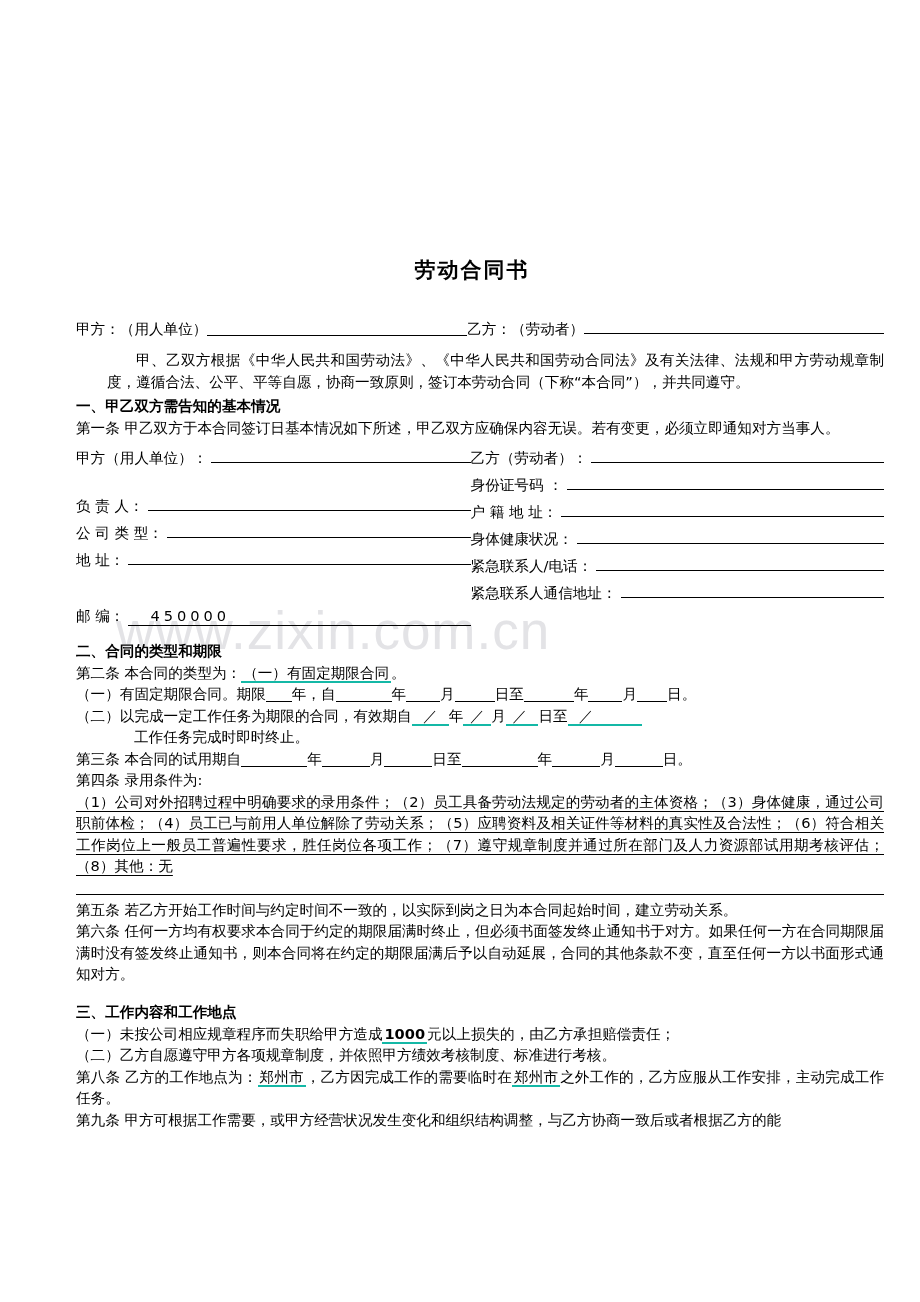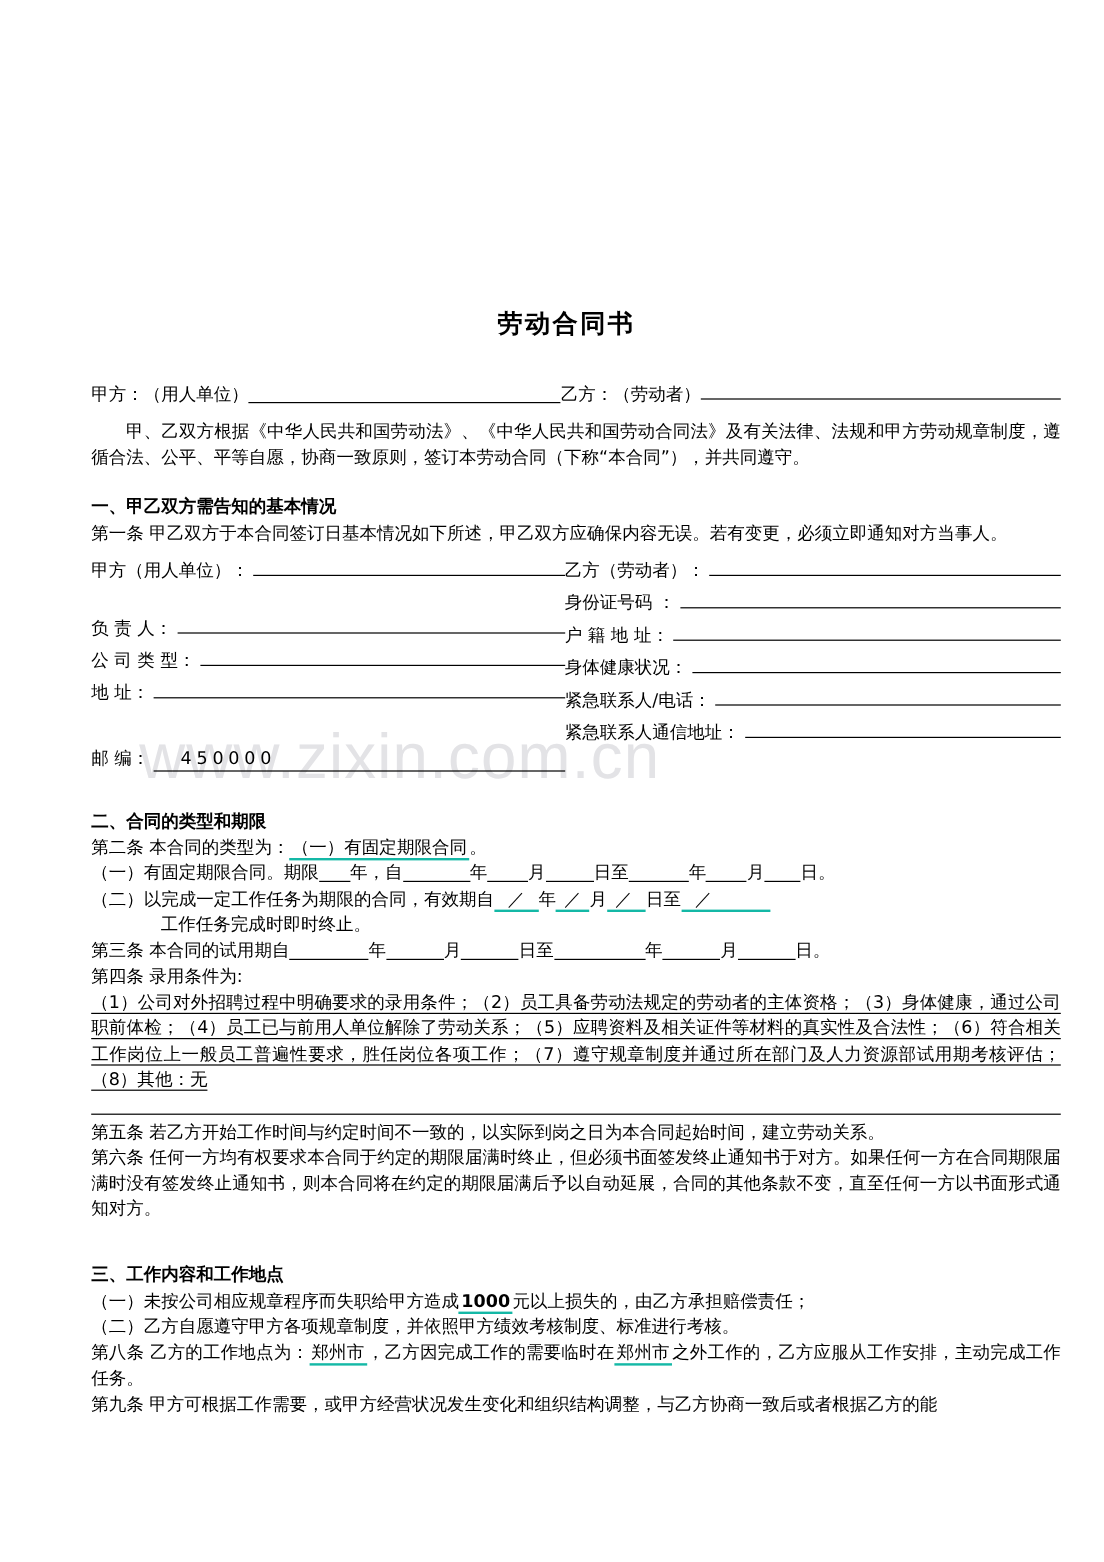--- a/index.html
+++ b/index.html
@@ -59,21 +59,21 @@
   }
   .para {
     font-size: 14.6px;
     line-height: 21.5px;
     text-align: justify;
   }
   .hd {
     font-size: 14.6px;
     font-weight: bold;
     line-height: 22px;
-    margin-top: 20px;
+    margin-top: 3px;
   }
   .u {
     display: inline-block;
     border-bottom: 1px solid #000;
     height: 15px;
     vertical-align: -3px;
   }
   .ut {
     border-bottom: 2px solid #14b8a6;
     text-decoration: none;
@@ -147,21 +147,21 @@
         <div class="pa">
           <span>甲方：（用人单位）</span>
           <span class="fill"></span>
         </div>
         <div class="pb">
           <span>乙方：（劳动者）</span>
           <span class="fill" style="width:320px;"></span>
         </div>
       </div>
 
-      <div class="para" style="text-indent:29px;">甲、乙双方根据《中华人民共和国劳动法》、《中华人民共和国劳动合同法》及有关法律、法规和甲方劳动规章制度，遵循合法、公平、平等自愿，协商一致原则，签订本劳动合同（下称“本合同”），并共同遵守。</div>
+      <div class="para" style="text-indent:29px;margin-left:31px;">甲、乙双方根据《中华人民共和国劳动法》、《中华人民共和国劳动合同法》及有关法律、法规和甲方劳动规章制度，遵循合法、公平、平等自愿，协商一致原则，签订本劳动合同（下称“本合同”），并共同遵守。</div>
 
       <div class="hd">一、甲乙双方需告知的基本情况</div>
 
       <div class="para">
         <span>第一条</span>
         <span>甲乙双方于本合同签订日基本情况如下所述，甲乙双方应确保内容无误。若有变更，必须立即通知对方当事人。</span>
       </div>
 
       <div class="two-col">
         <div class="col-l">

